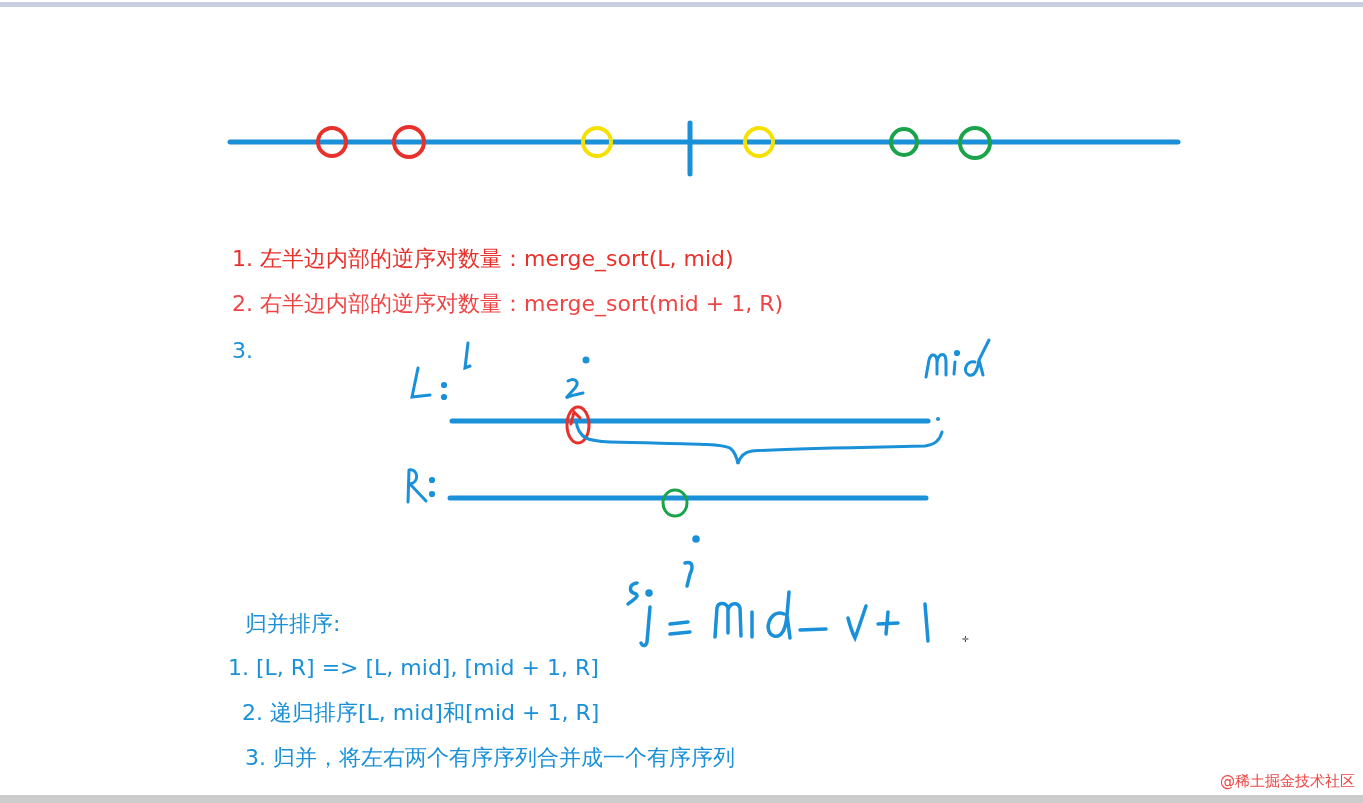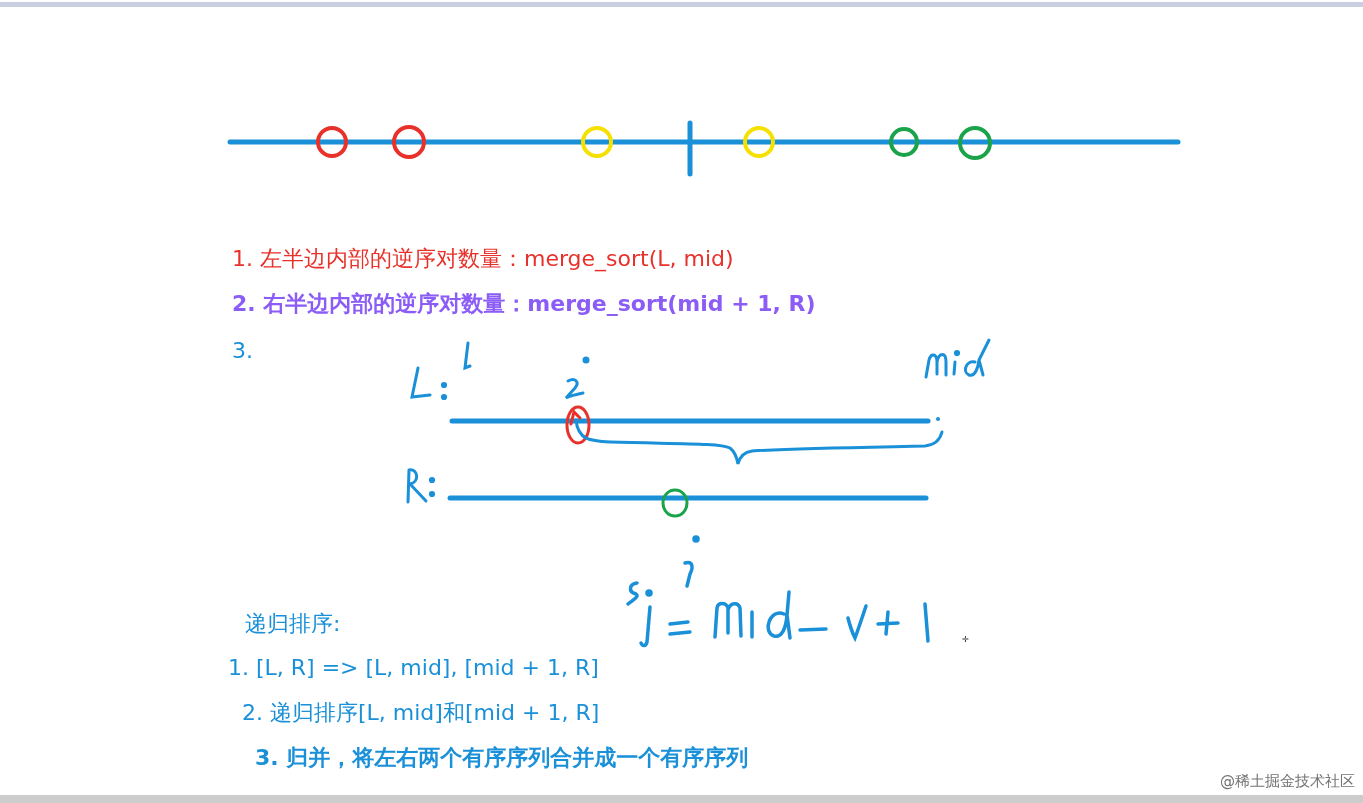--- a/index.html
+++ b/index.html
@@ -6,24 +6,24 @@
     body {
       width: 1363px; height: 803px; position: relative; overflow: hidden;
       background: #ffffff;
       font-family: "DejaVu Sans", "Liberation Sans", sans-serif;
     }
     .top-bar { position: absolute; left: 0; top: 2px; width: 1363px; height: 5px; background: #c9cfe0; }
     .bottom-bar { position: absolute; left: 0; top: 795px; width: 1363px; height: 8px; background: #cccccc; }
     .canvas { position: absolute; left: 0; top: 0; width: 1363px; height: 803px; }
     .txt { position: absolute; font-size: 22px; white-space: nowrap; letter-spacing: 0px; line-height: 30px; text-align: right; }
     .red { color: #e8312a; }
-    .green { color: #8b5cf6; font-weight: bold; }
+    .green { color: #ef4444; }
     .blue { color: #1a90d8; }
     .watermark {
-      position: absolute; right: 8px; top: 772px; font-size: 15px; color: #737373;
+      position: absolute; right: 8px; top: 772px; font-size: 15px; color: #ef4444;
       font-family: "DejaVu Sans", sans-serif;
     }
     .cursor-marker { position: absolute; left: 962px; top: 632px; font-size: 11px; color: #333; font-family: "DejaVu Sans Mono", monospace; }
   </style>
 </head>
 <body>
 
 <div class="top-bar"></div>
 
 <svg class="canvas" width="1363" height="803" viewBox="0 0 1363 803" xmlns="http://www.w3.org/2000/svg">
@@ -83,22 +83,22 @@
     <path d="M848 618 C850 626, 852 632, 855 638 C858 630, 862 618, 866 606"></path>
     <path d="M878 624 L898 623 M888 612 L886 634"></path>
     <path d="M925 604 L928 641"></path>
   </g>
 </svg>
 
 <div class="txt red" style="left:232px; top:244px;">1. 左半边内部的逆序对数量：merge_sort(L, mid)</div>
 <div class="txt green" style="left:232px; top:289px;">2. 右半边内部的逆序对数量：merge_sort(mid + 1, R)</div>
 <div class="txt blue" style="left:232px; top:336px;">3.</div>
 
-<div class="txt blue" style="left:245px; top:609px;">递归排序:</div>
+<div class="txt blue" style="left:245px; top:609px;">归并排序:</div>
 <div class="txt blue" style="left:228px; top:653px;">1. [L, R] =&gt; [L, mid], [mid + 1, R]</div>
 <div class="txt blue" style="left:242px; top:698px;">2. 递归排序[L, mid]和[mid + 1, R]</div>
-<div class="txt blue" style="left:255px; top:743px;font-weight:bold;">3. 归并，将左右两个有序序列合并成一个有序序列</div>
+<div class="txt blue" style="left:245px; top:743px;">3. 归并，将左右两个有序序列合并成一个有序序列</div>
 
 <div class="cursor-marker">✛</div>
 
 <div class="watermark">@稀土掘金技术社区</div>
 
 <div class="bottom-bar"></div>
 
 </body></html>

